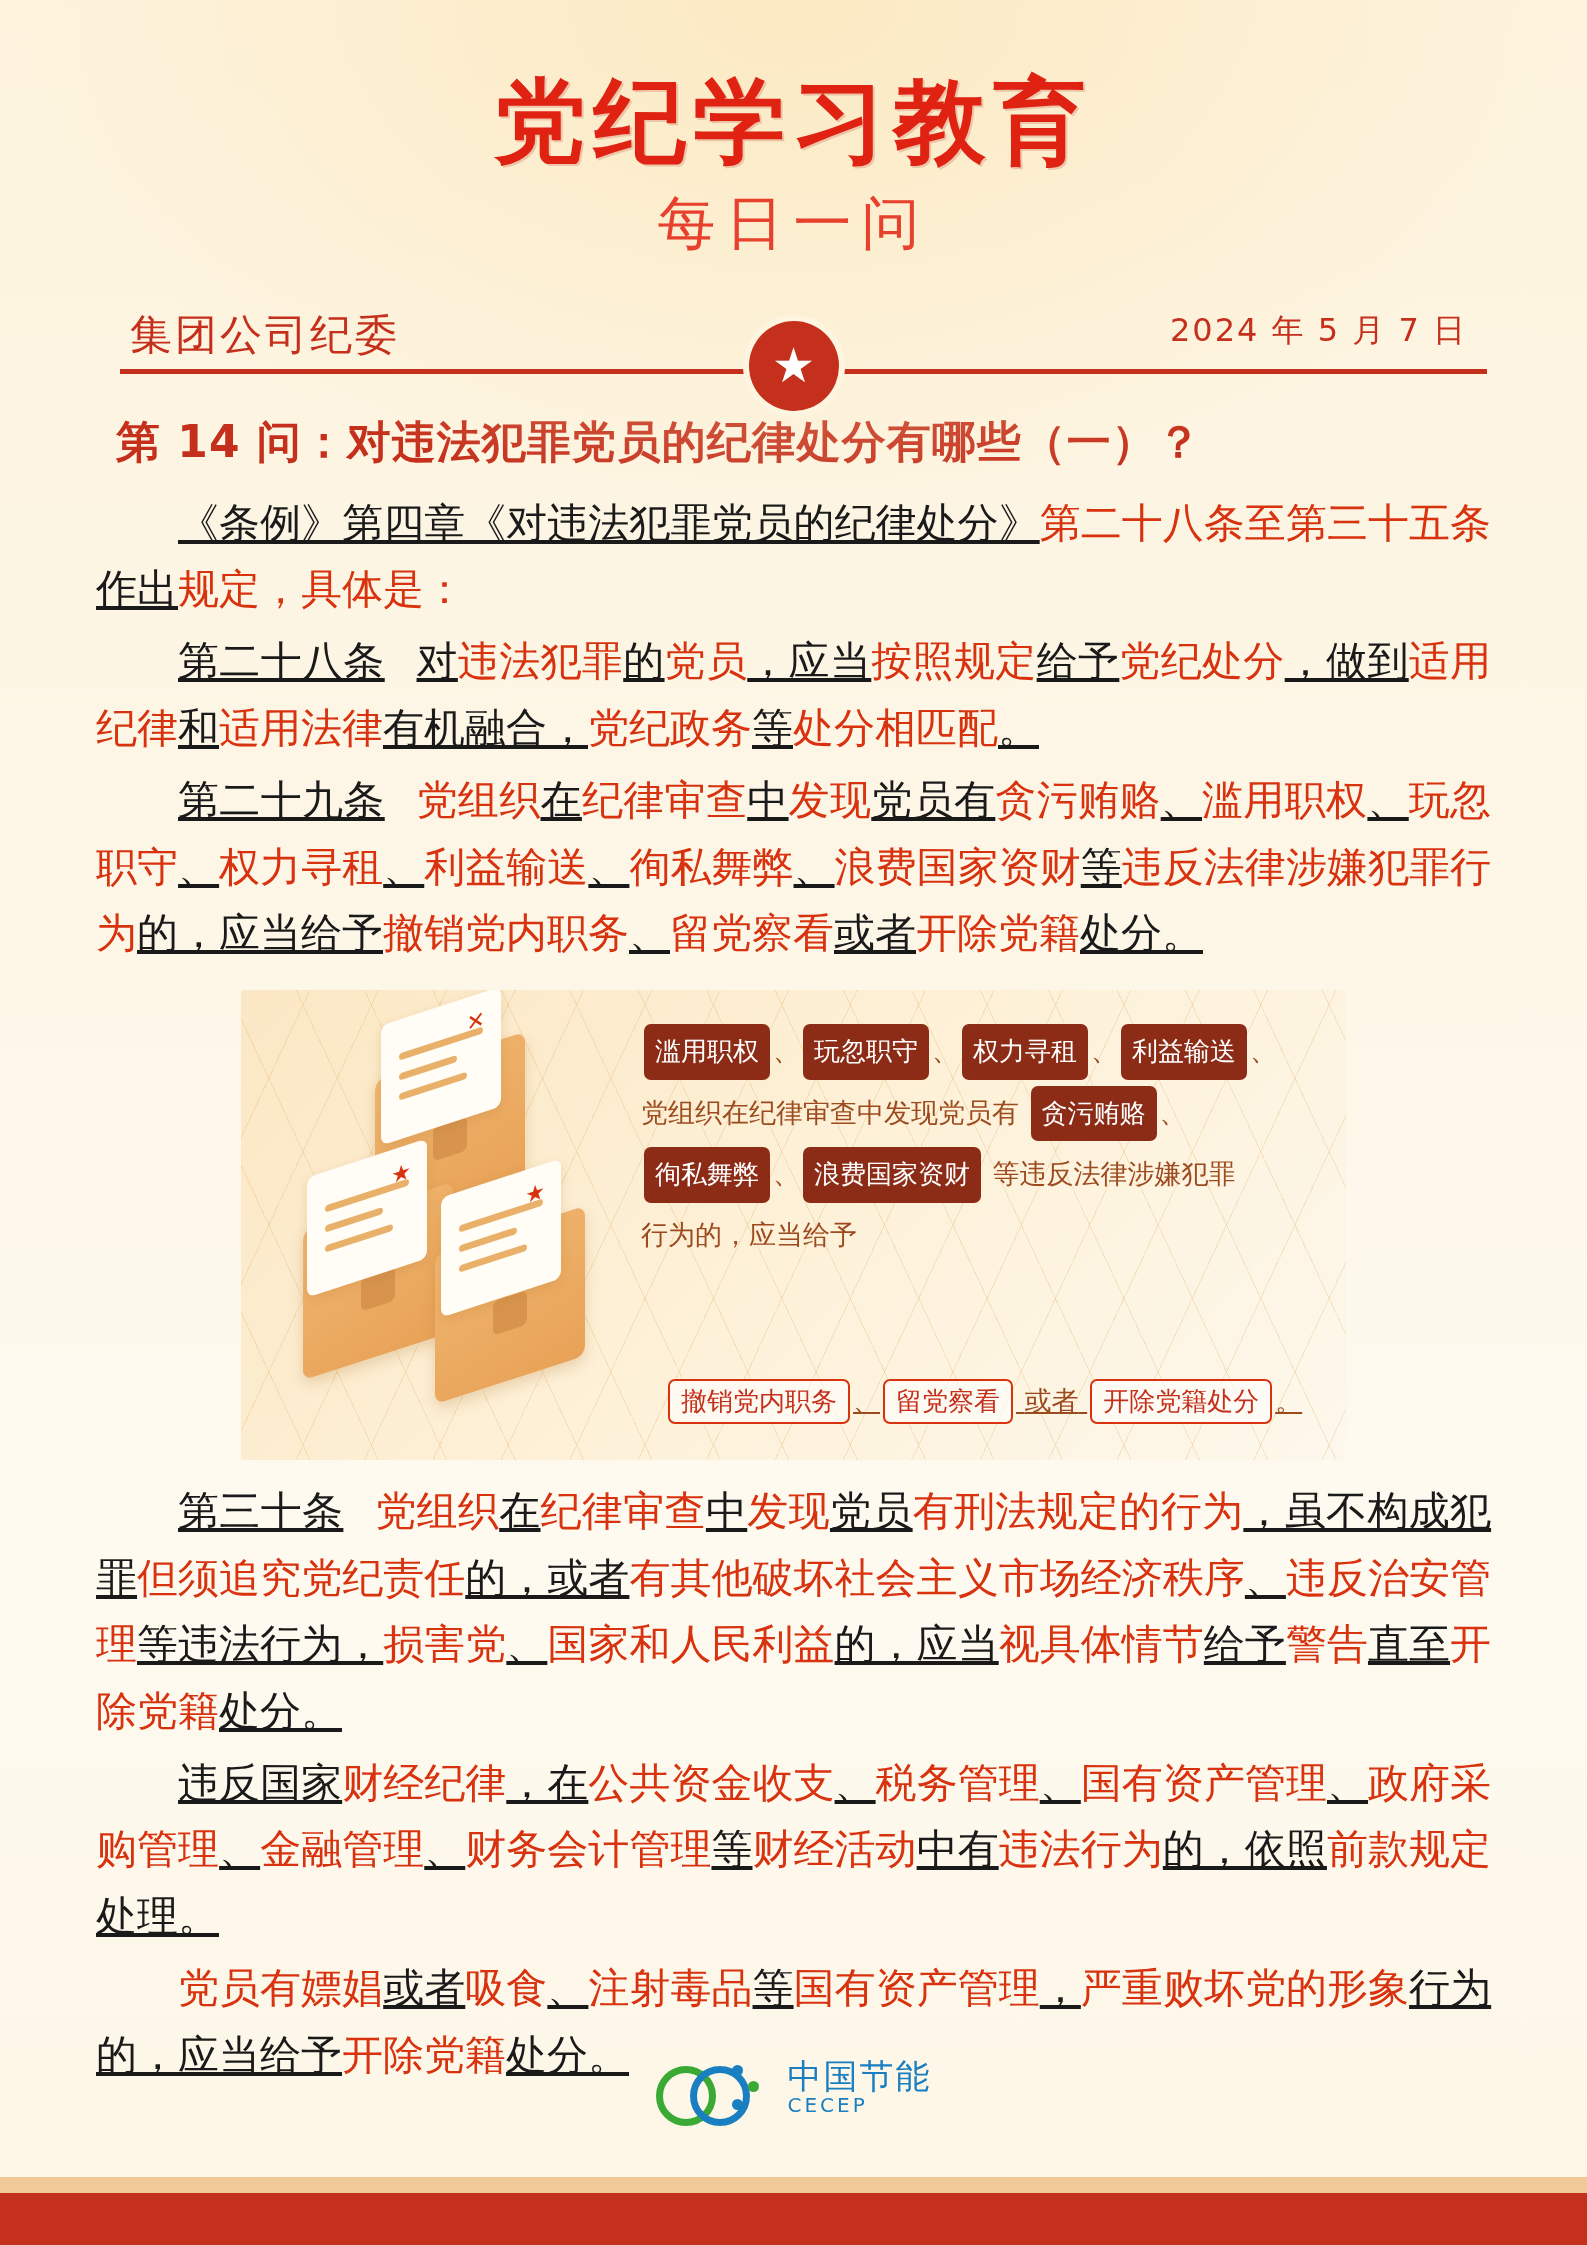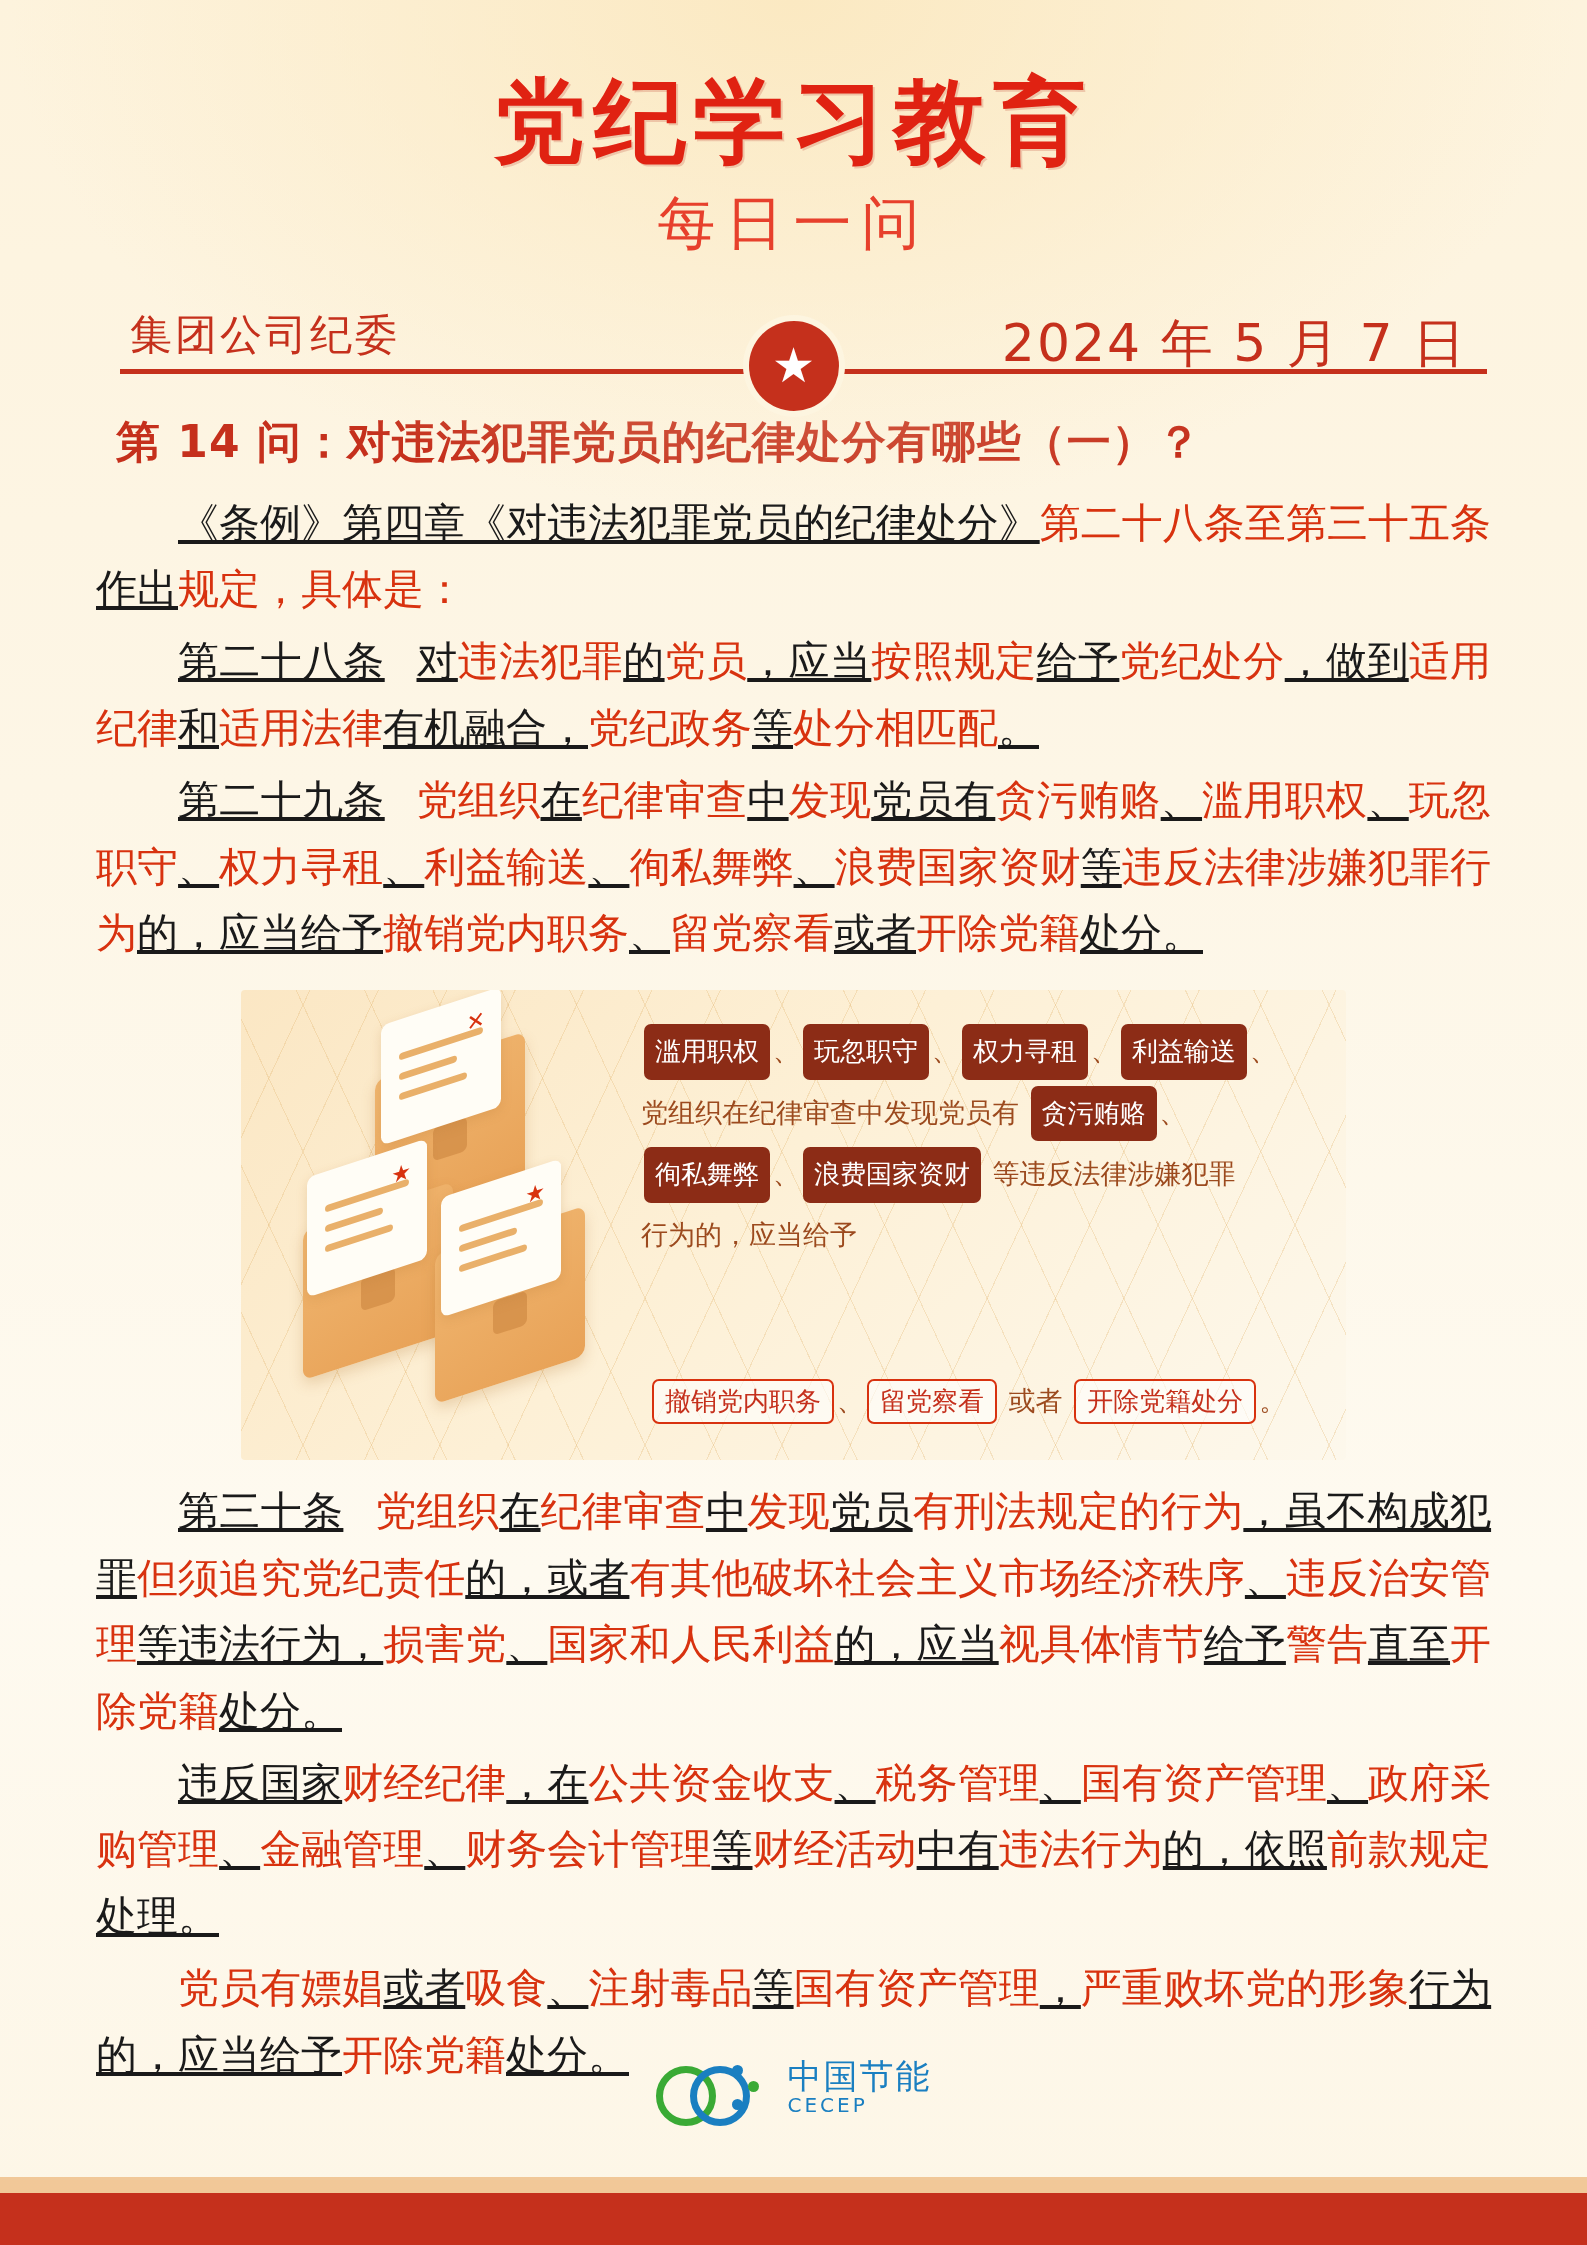--- a/index.html
+++ b/index.html
@@ -62,21 +62,21 @@
     top: 6px;
     font-size: 42px;
     color: #c5301c;
     letter-spacing: 3px;
     font-family: "DejaVu Sans", "Liberation Sans", sans-serif;
   }
   .meta-right {
     position: absolute;
     right: 60px;
     top: 8px;
-    font-size: 52px;
+    font-size: 32px;
     color: #c5301c;
     letter-spacing: 2px;
     font-family: "DejaVu Sans", "Liberation Sans", sans-serif;
   }
   .rule {
     position: absolute;
     left: 60px;
     right: 40px;
     top: 68px;
     height: 5px;
@@ -216,26 +216,27 @@
     color: #c5301c;
     background: rgba(255,255,255,0.6);
     border-radius: 7px;
     padding: 3px 11px;
     margin: 0 3px;
     font-size: 26px;
   }
   .illus-row { margin-bottom: 6px; }
   .illus-bottom {
     position: absolute;
-    left: 408px;
+    left: 424px;
     bottom: 36px;
     right: 24px;
     font-family: "DejaVu Sans", "Liberation Sans", sans-serif;
     font-size: 27px;
     color: #9c4a1e;
+    text-decoration: underline;
   }
   
   .footer-logo {
     position: absolute;
     left: 50%;
     transform: translateX(-50%);
     bottom: 126px;
     display: flex;
     align-items: flex-start;
     gap: 14px;

